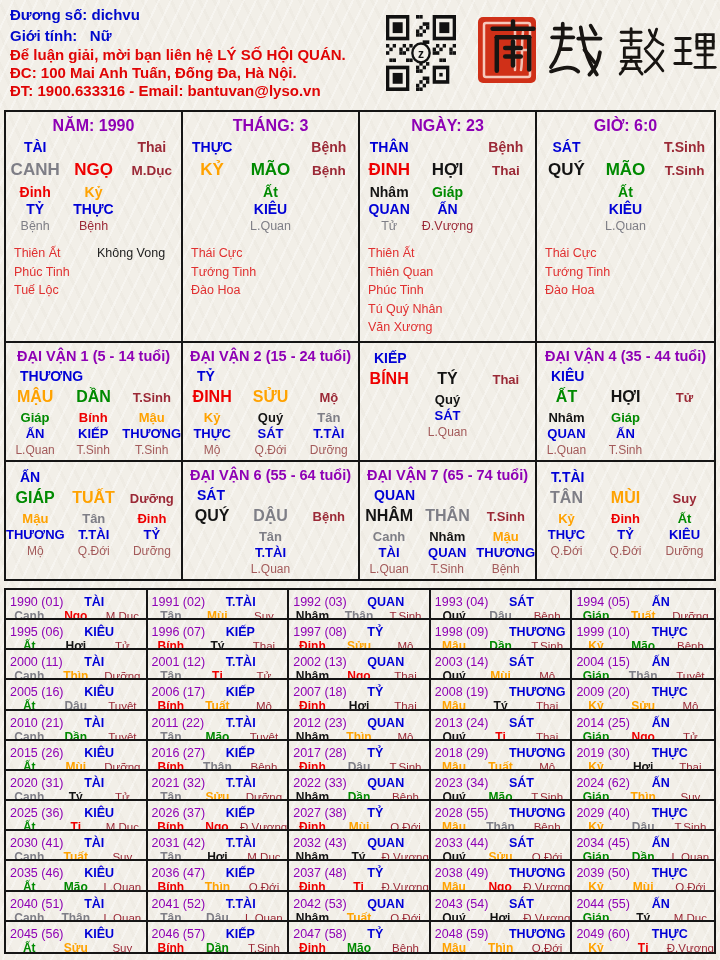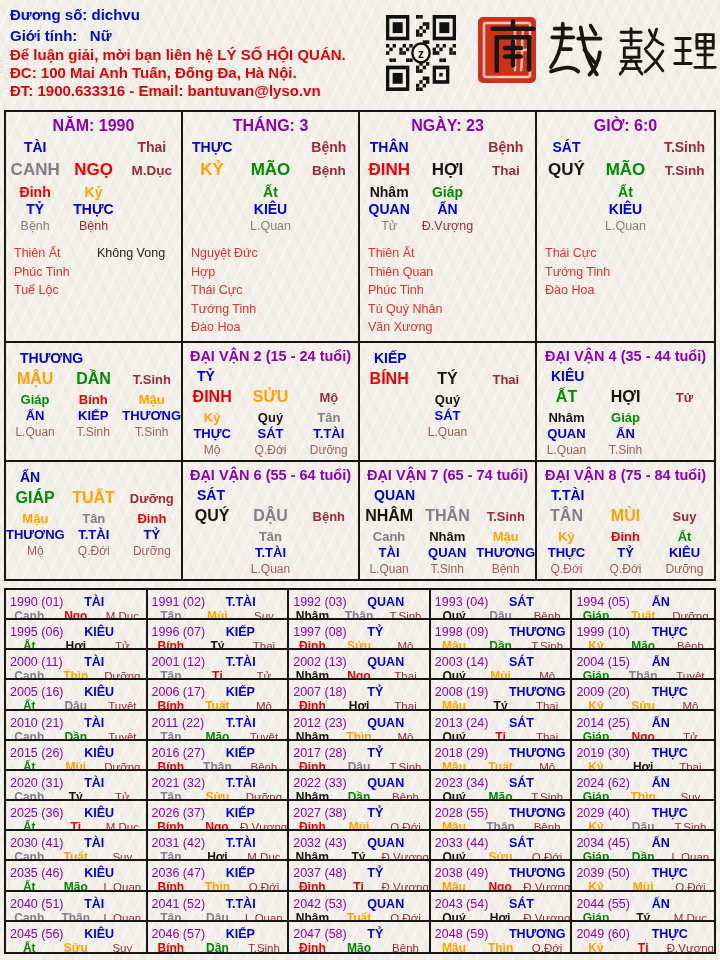--- a/index.html
+++ b/index.html
@@ -258,21 +258,20 @@
         </div>
         <div class="grid3 p-hidden">
           <div class="hcol" style="grid-column: 2;">
             <div style="color: rgb(0, 138, 0);">Ất</div>
             <div style="color: rgb(0, 0, 214);">KIÊU</div>
             <div class="hstage" style="color: rgb(126, 126, 134);">L.Quan</div>
           </div>
         </div>
         <div class="p-stars">
           <div class="stars-left" style="color: rgb(224, 48, 48);">
-            <div>Nguyệt Đức Hợp</div>
             <div>Thái Cực</div>
             <div>Tướng Tinh</div>
             <div>Đào Hoa</div>
           </div>
           <div class="stars-right" style="color: rgb(29, 29, 29);"></div>
         </div>
       </div>
       <div class="pillar">
         <div class="p-title" style="color: rgb(142, 0, 181);">NGÀY: 23</div>
         <div class="grid3 p-row1">
@@ -329,20 +328,21 @@
             <div>Thái Cực</div>
             <div>Tướng Tinh</div>
             <div>Đào Hoa</div>
           </div>
           <div class="stars-right" style="color: rgb(29, 29, 29);"></div>
         </div>
       </div>
     </section>
   <section class="dvrow" id="dvrow1">
       <div class="dvbox">
+        <div class="dv-title" style="color: rgb(142, 0, 181);">ĐẠI VẬN 1 (5 - 14 tuổi)</div>
         <div class="dv-god" style="color: rgb(0, 0, 214);">THƯƠNG</div>
         <div class="grid3 dv-row2">
           <div style="color: rgb(255, 162, 0);">MẬU</div>
           <div style="color: rgb(0, 138, 0);">DẦN</div>
           <div class="dvst" style="color: rgb(155, 41, 54);">T.Sinh</div>
         </div>
         <div class="grid3 dv-hidden">
           <div class="hcol" style="grid-column: 1;">
             <div style="color: rgb(0, 138, 0);">Giáp</div>
             <div style="color: rgb(0, 0, 214);">ẤN</div>
@@ -485,21 +485,20 @@
             <div class="hstage" style="color: rgb(163, 90, 90);">T.Sinh</div>
           </div>
           <div class="hcol" style="grid-column: 3;">
             <div style="color: rgb(255, 162, 0);">Mậu</div>
             <div style="color: rgb(0, 0, 214);">THƯƠNG</div>
             <div class="hstage" style="color: rgb(163, 90, 90);">Bệnh</div>
           </div>
         </div>
       </div>
       <div class="dvbox">
-        <div class="dv-title" style="color: rgb(142, 0, 181);">ĐẠI VẬN 8 (75 - 84 tuổi)</div>
         <div class="dv-god" style="color: rgb(0, 0, 214);">T.TÀI</div>
         <div class="grid3 dv-row2">
           <div style="color: rgb(126, 126, 134);">TÂN</div>
           <div style="color: rgb(255, 162, 0);">MÙI</div>
           <div class="dvst" style="color: rgb(155, 41, 54);">Suy</div>
         </div>
         <div class="grid3 dv-hidden">
           <div class="hcol" style="grid-column: 1;">
             <div style="color: rgb(255, 162, 0);">Kỷ</div>
             <div style="color: rgb(0, 0, 214);">THỰC</div>

